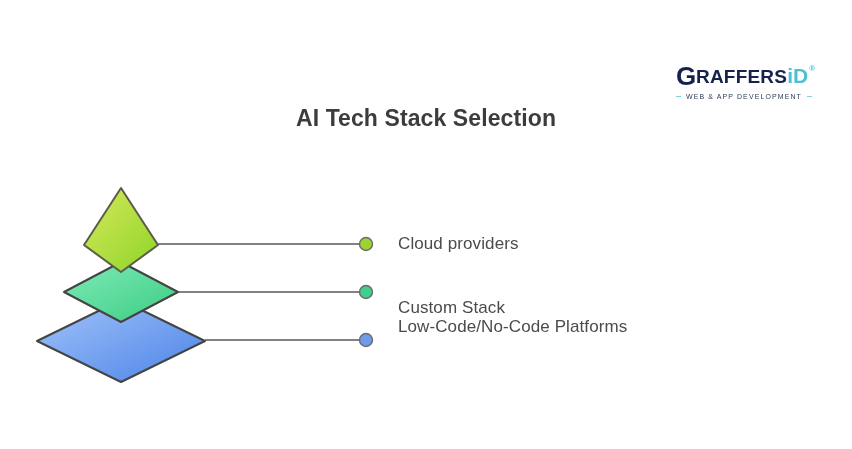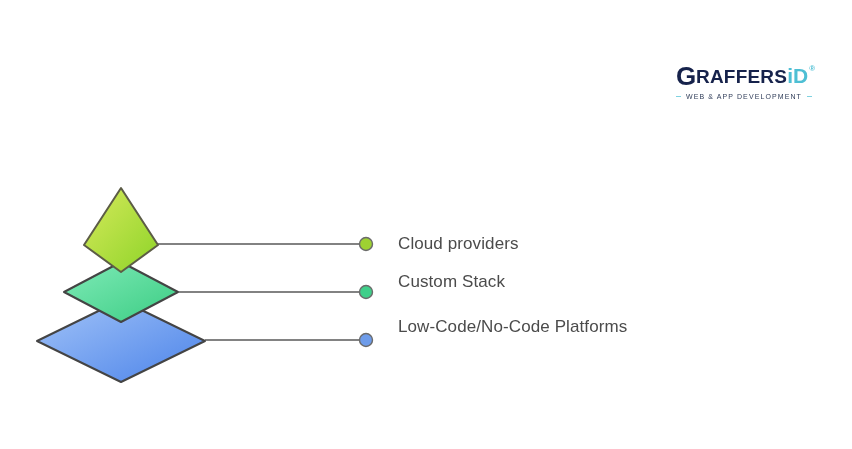--- a/index.html
+++ b/index.html
@@ -135,20 +135,21 @@
     <div class="logo-wordmark">
       <span class="logo-g">G</span><span class="logo-raffers">RAFFERS</span><span class="logo-id">iD</span><span class="logo-reg">®</span>
     </div>
     <div class="logo-tagline">
       <span class="logo-dash"></span>
       <span class="logo-tagline-text">WEB &amp; APP DEVELOPMENT</span>
       <span class="logo-dash"></span>
     </div>
   </div>
 
+  <div class="page-title">AI Tech Stack Selection</div>
 
   <svg class="diagram" width="852" height="449" viewBox="0 0 852 449">
     <defs>
       <linearGradient id="grad-level-1" x1="0" y1="0" x2="1" y2="1">
         <stop offset="0%" stop-color="#d6e95c"></stop>
         <stop offset="100%" stop-color="#8ed428"></stop>
       </linearGradient>
       <linearGradient id="grad-level-2" x1="0" y1="0" x2="1" y2="1">
         <stop offset="0%" stop-color="#80ebb8"></stop>
         <stop offset="100%" stop-color="#3bcc83"></stop>
@@ -177,21 +178,21 @@
 
     <circle cx="366" cy="244" r="6.5" fill="#9ed232" stroke="#6b6b6b" stroke-width="1.4"></circle>
     <circle cx="366" cy="292" r="6.5" fill="#3fcf8a" stroke="#6b6b6b" stroke-width="1.4"></circle>
     <circle cx="366" cy="340" r="6.5" fill="#6e9cea" stroke="#6b6b6b" stroke-width="1.4"></circle>
   </svg>
 
   <div class="legend">
     <div class="legend-item" style="top:56px">
       <span class="legend-label">Cloud providers</span>
     </div>
-    <div class="legend-item" style="top:94px">
+    <div class="legend-item" style="top:120px">
       <span class="legend-label">Custom Stack</span>
     </div>
     <div class="legend-item" style="top:139px">
       <span class="legend-label">Low-Code/No-Code Platforms</span>
     </div>
   </div>
 
 </div>
 
 </body></html>

